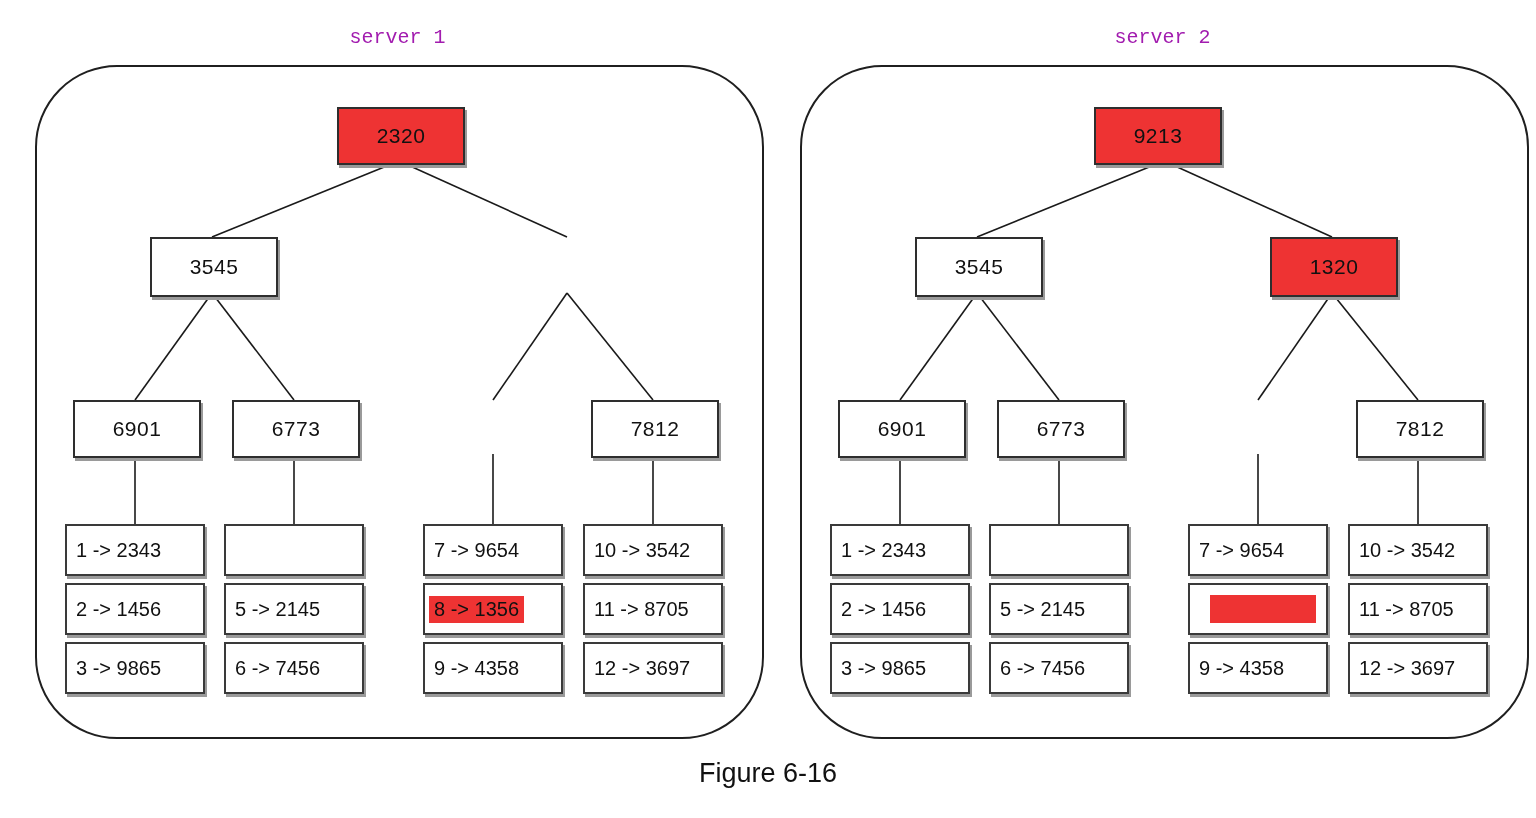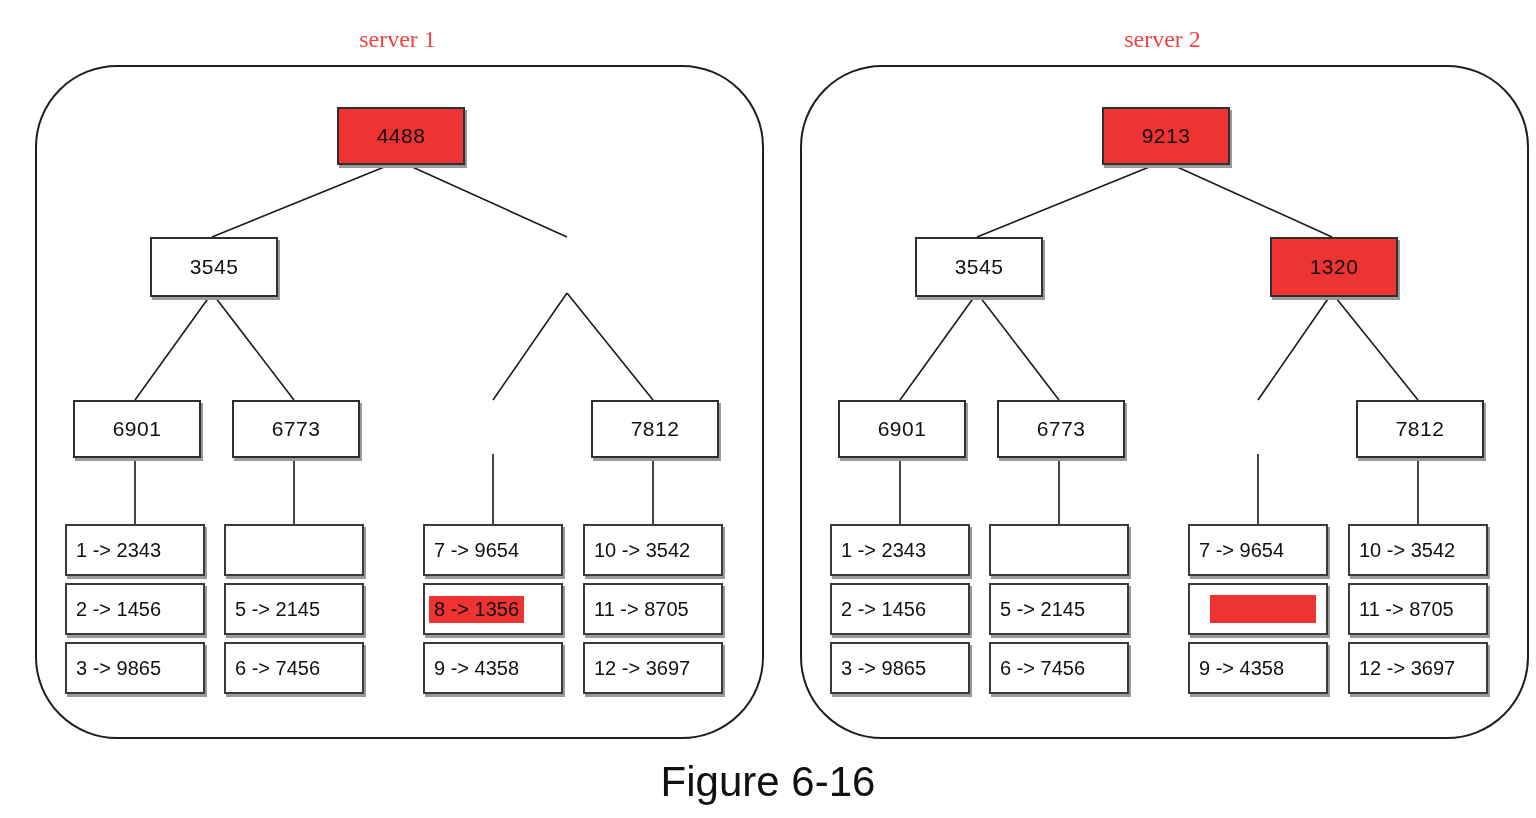--- a/index.html
+++ b/index.html
@@ -1,21 +1,21 @@
 <!DOCTYPE html>
 <html style="--red: #ee3333; --line: #1a1a1a;"><head>
 <meta charset="utf-8">
 <style>
   html,body{margin:0;padding:0;background:#ffffff;}
   body{width:1536px;height:818px;position:relative;overflow:hidden;
        font-family:"Liberation Sans",sans-serif;color:#111;}
   :root{--red:#ee3333;--line:#1a1a1a;}
 
   .panel-title{position:absolute;width:725px;text-align:center;top:26px;
-       font-family:Liberation Serif, serif;font-size:24px;color:#ef4444;}
+       font-family:Liberation Mono, monospace;font-size:20px;color:#a21caf;}
   .panel{position:absolute;top:65px;width:725px;height:670px;
        border:2px solid #1f1f1f;border-radius:82px;background:#fff;}
   .edges{position:absolute;left:0;top:0;width:725px;height:670px;}
   .edges line{stroke:var(--line);stroke-width:1.6;}
 
   .node{position:absolute;width:124px;height:54px;background:#fff;
        border:2px solid #2e2e2e;box-shadow:2px 3px 0 #9a9a9a;
        display:flex;align-items:center;justify-content:center;
        font-size:21px;letter-spacing:.5px;}
   .node.l2{height:56px;}
@@ -26,42 +26,42 @@
   .brow{height:52px;background:#fff;border:2px solid #3a3a3a;
        box-shadow:2px 3px 0 #9a9a9a;display:flex;align-items:center;
        font-size:20px;box-sizing:border-box;padding-left:4px;}
   .brow .brow-text{padding:2px 5px;white-space:nowrap;}
   .brow.hl-text .brow-text{background:var(--red);}
   .brow .brow-block{display:none;}
   .brow.hl-block .brow-block{display:block;width:106px;height:28px;
        background:var(--red);margin-left:6px;}
 
   .caption{position:absolute;left:0;top:758px;width:1536px;text-align:center;
-       font-size:42px;color:#111;}
+       font-size:27px;color:#111;}
 </style>
 </head>
 <body>
 
 <div class="panel-title" style="left:35px">server 1</div>
 <div class="panel" style="left:35px">
   <svg class="edges" viewBox="0 0 725 670">
     <line x1="362" y1="94" x2="175" y2="170"></line>
       <line x1="362" y1="94" x2="530" y2="170"></line>
     <line x1="175" y1="226" x2="98" y2="333"></line>
       <line x1="175" y1="226" x2="257" y2="333"></line>
     <line x1="530" y1="226" x2="456" y2="333"></line>
       <line x1="530" y1="226" x2="616" y2="333"></line>
     <line x1="98" y1="387" x2="98" y2="457"></line>
       <line x1="257" y1="387" x2="257" y2="457"></line>
     <line x1="456" y1="387" x2="456" y2="457"></line>
       <line x1="616" y1="387" x2="616" y2="457"></line>
   </svg>
 
   <div class="node hl-on" style="left:300px;top:40px">
-    <span>4488</span>
+    <span>2320</span>
     </div>
 
   <div class="node l2" style="left:113px;top:170px">
     <span>3545</span>
     </div>
 
   <div class="node" style="left:36px;top:333px">
     <span>6901</span>
     </div>
   <div class="node" style="left:195px;top:333px">
@@ -125,21 +125,21 @@
     <line x1="175" y1="226" x2="98" y2="333"></line>
       <line x1="175" y1="226" x2="257" y2="333"></line>
     <line x1="530" y1="226" x2="456" y2="333"></line>
       <line x1="530" y1="226" x2="616" y2="333"></line>
     <line x1="98" y1="387" x2="98" y2="457"></line>
       <line x1="257" y1="387" x2="257" y2="457"></line>
     <line x1="456" y1="387" x2="456" y2="457"></line>
       <line x1="616" y1="387" x2="616" y2="457"></line>
   </svg>
 
-  <div class="node hl-on" style="left:300px;top:40px">
+  <div class="node hl-on" style="left:292px;top:40px">
     <span>9213</span>
     </div>
 
   <div class="node l2" style="left:113px;top:170px">
     <span>3545</span>
     </div>
   <div class="node l2 hl-on" style="left:468px;top:170px">
     <span>1320</span>
     </div>
 

